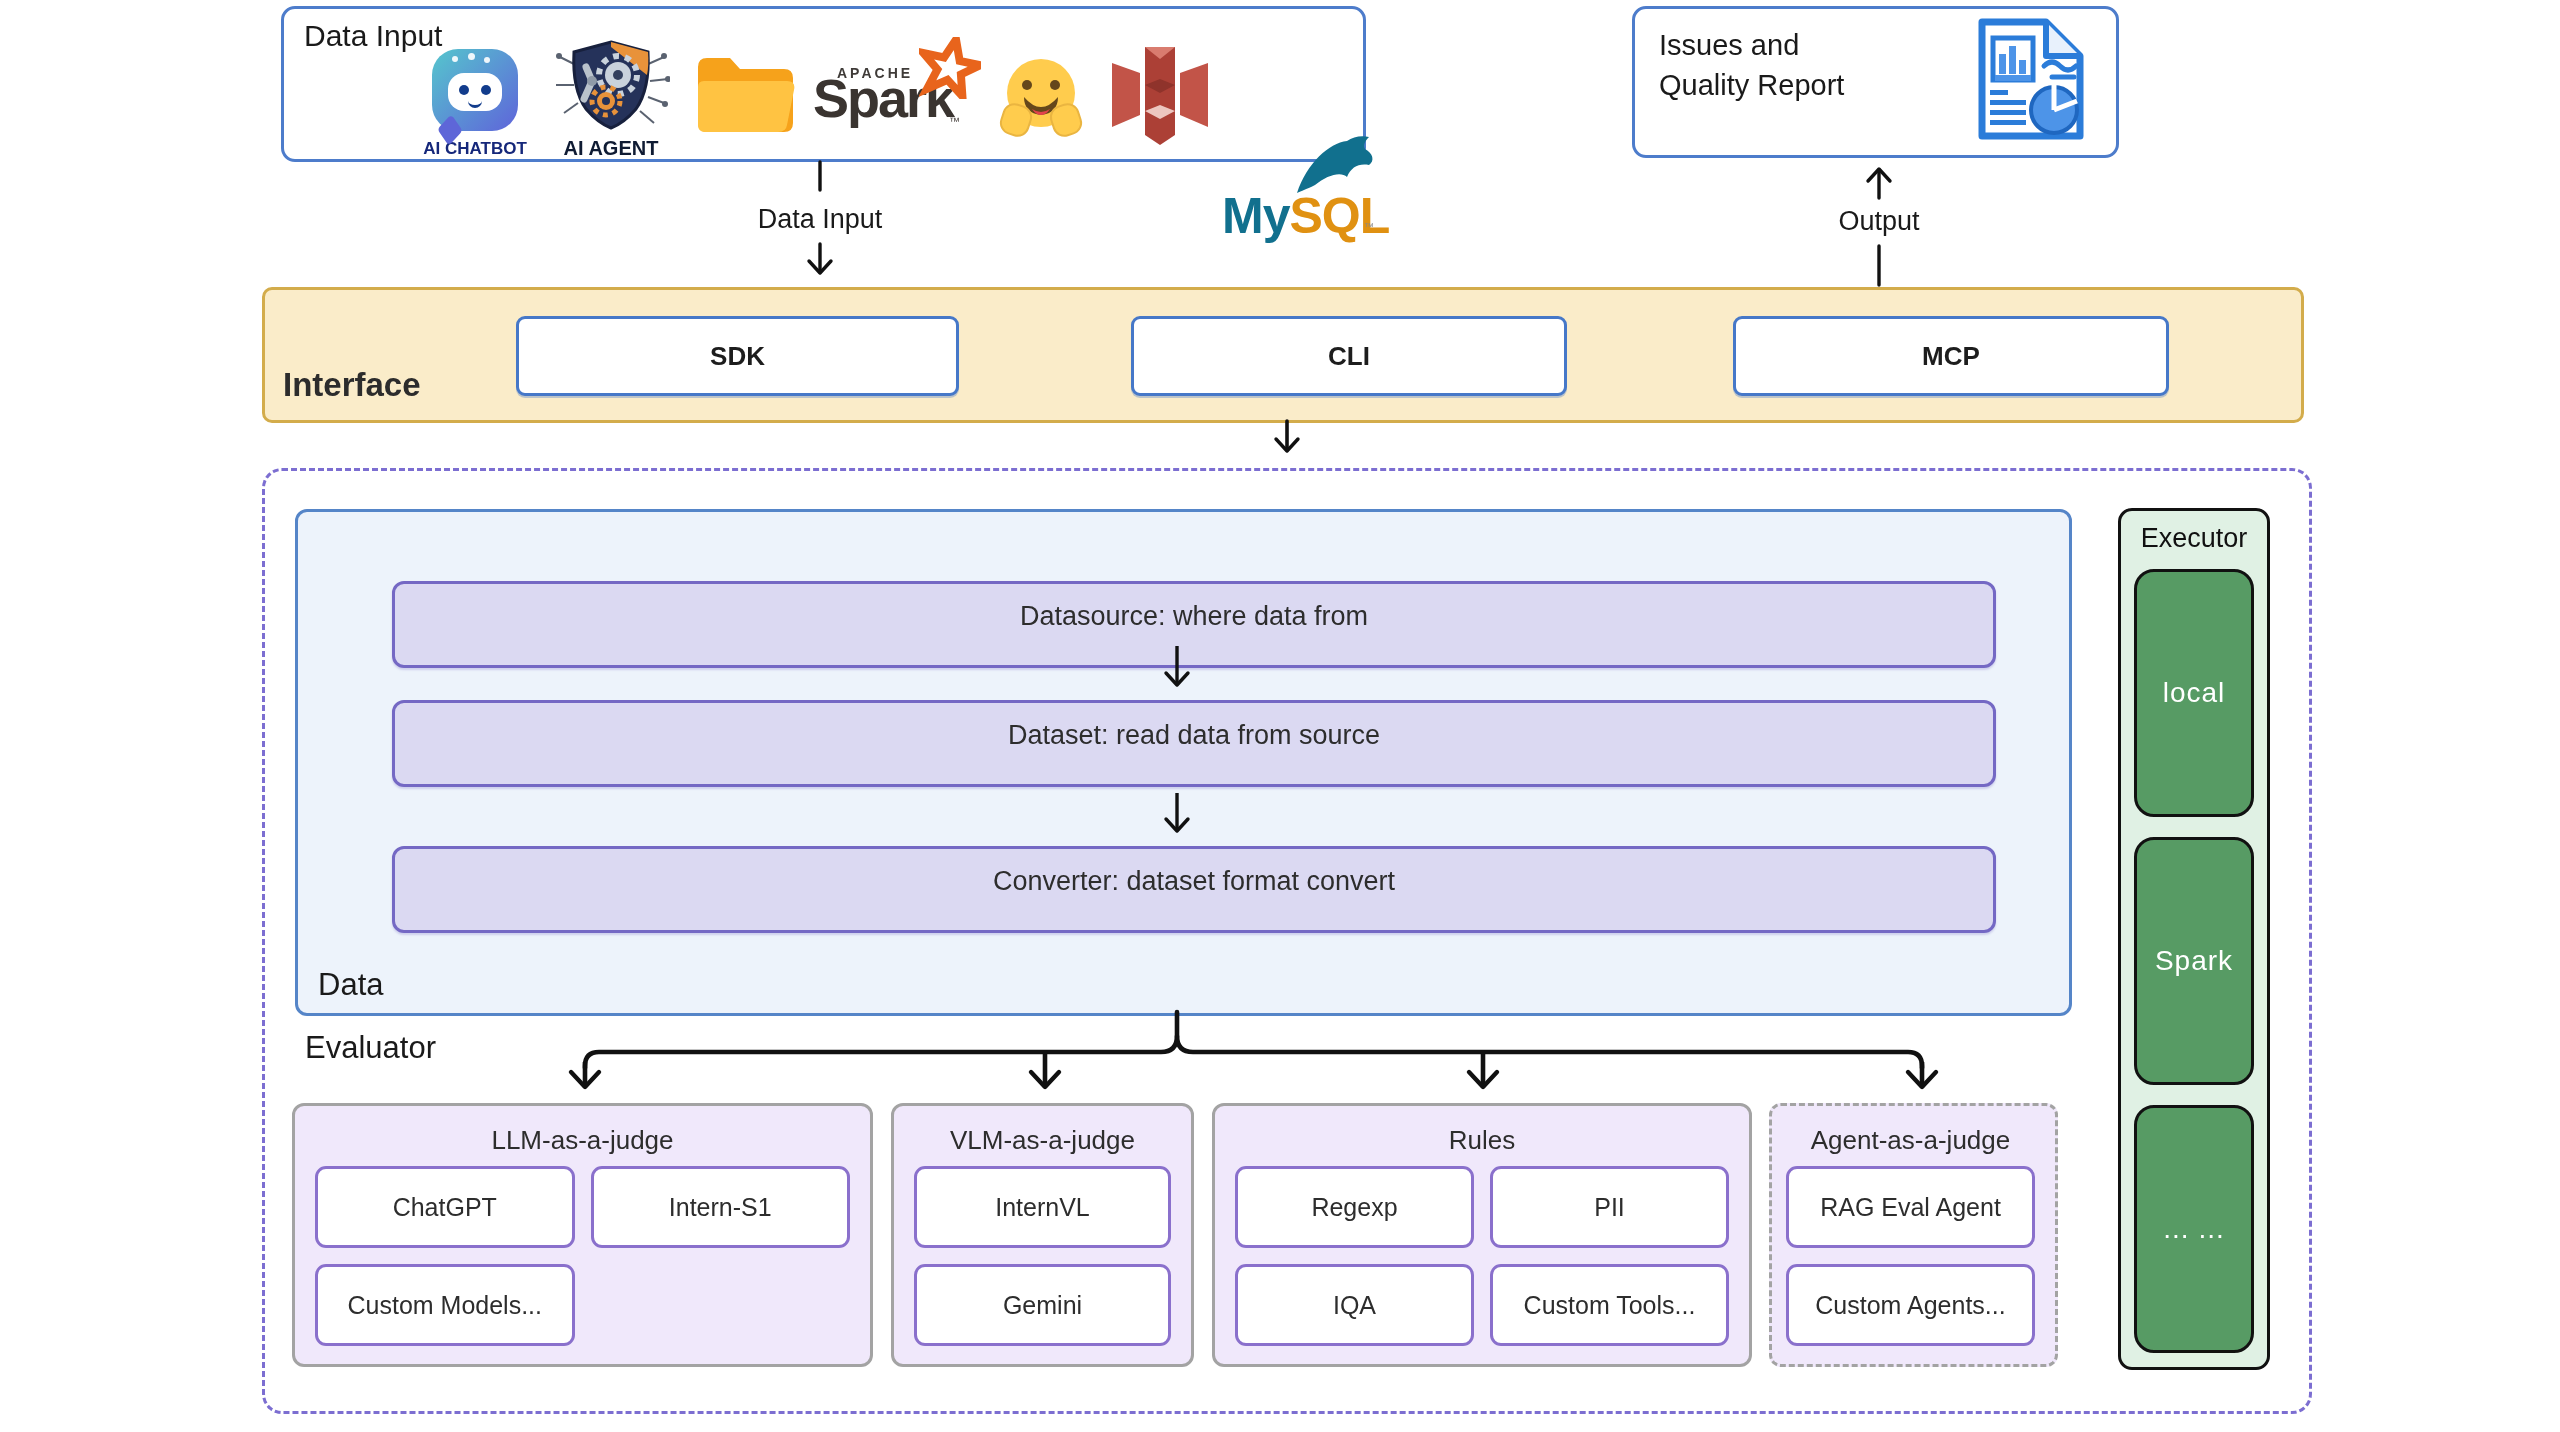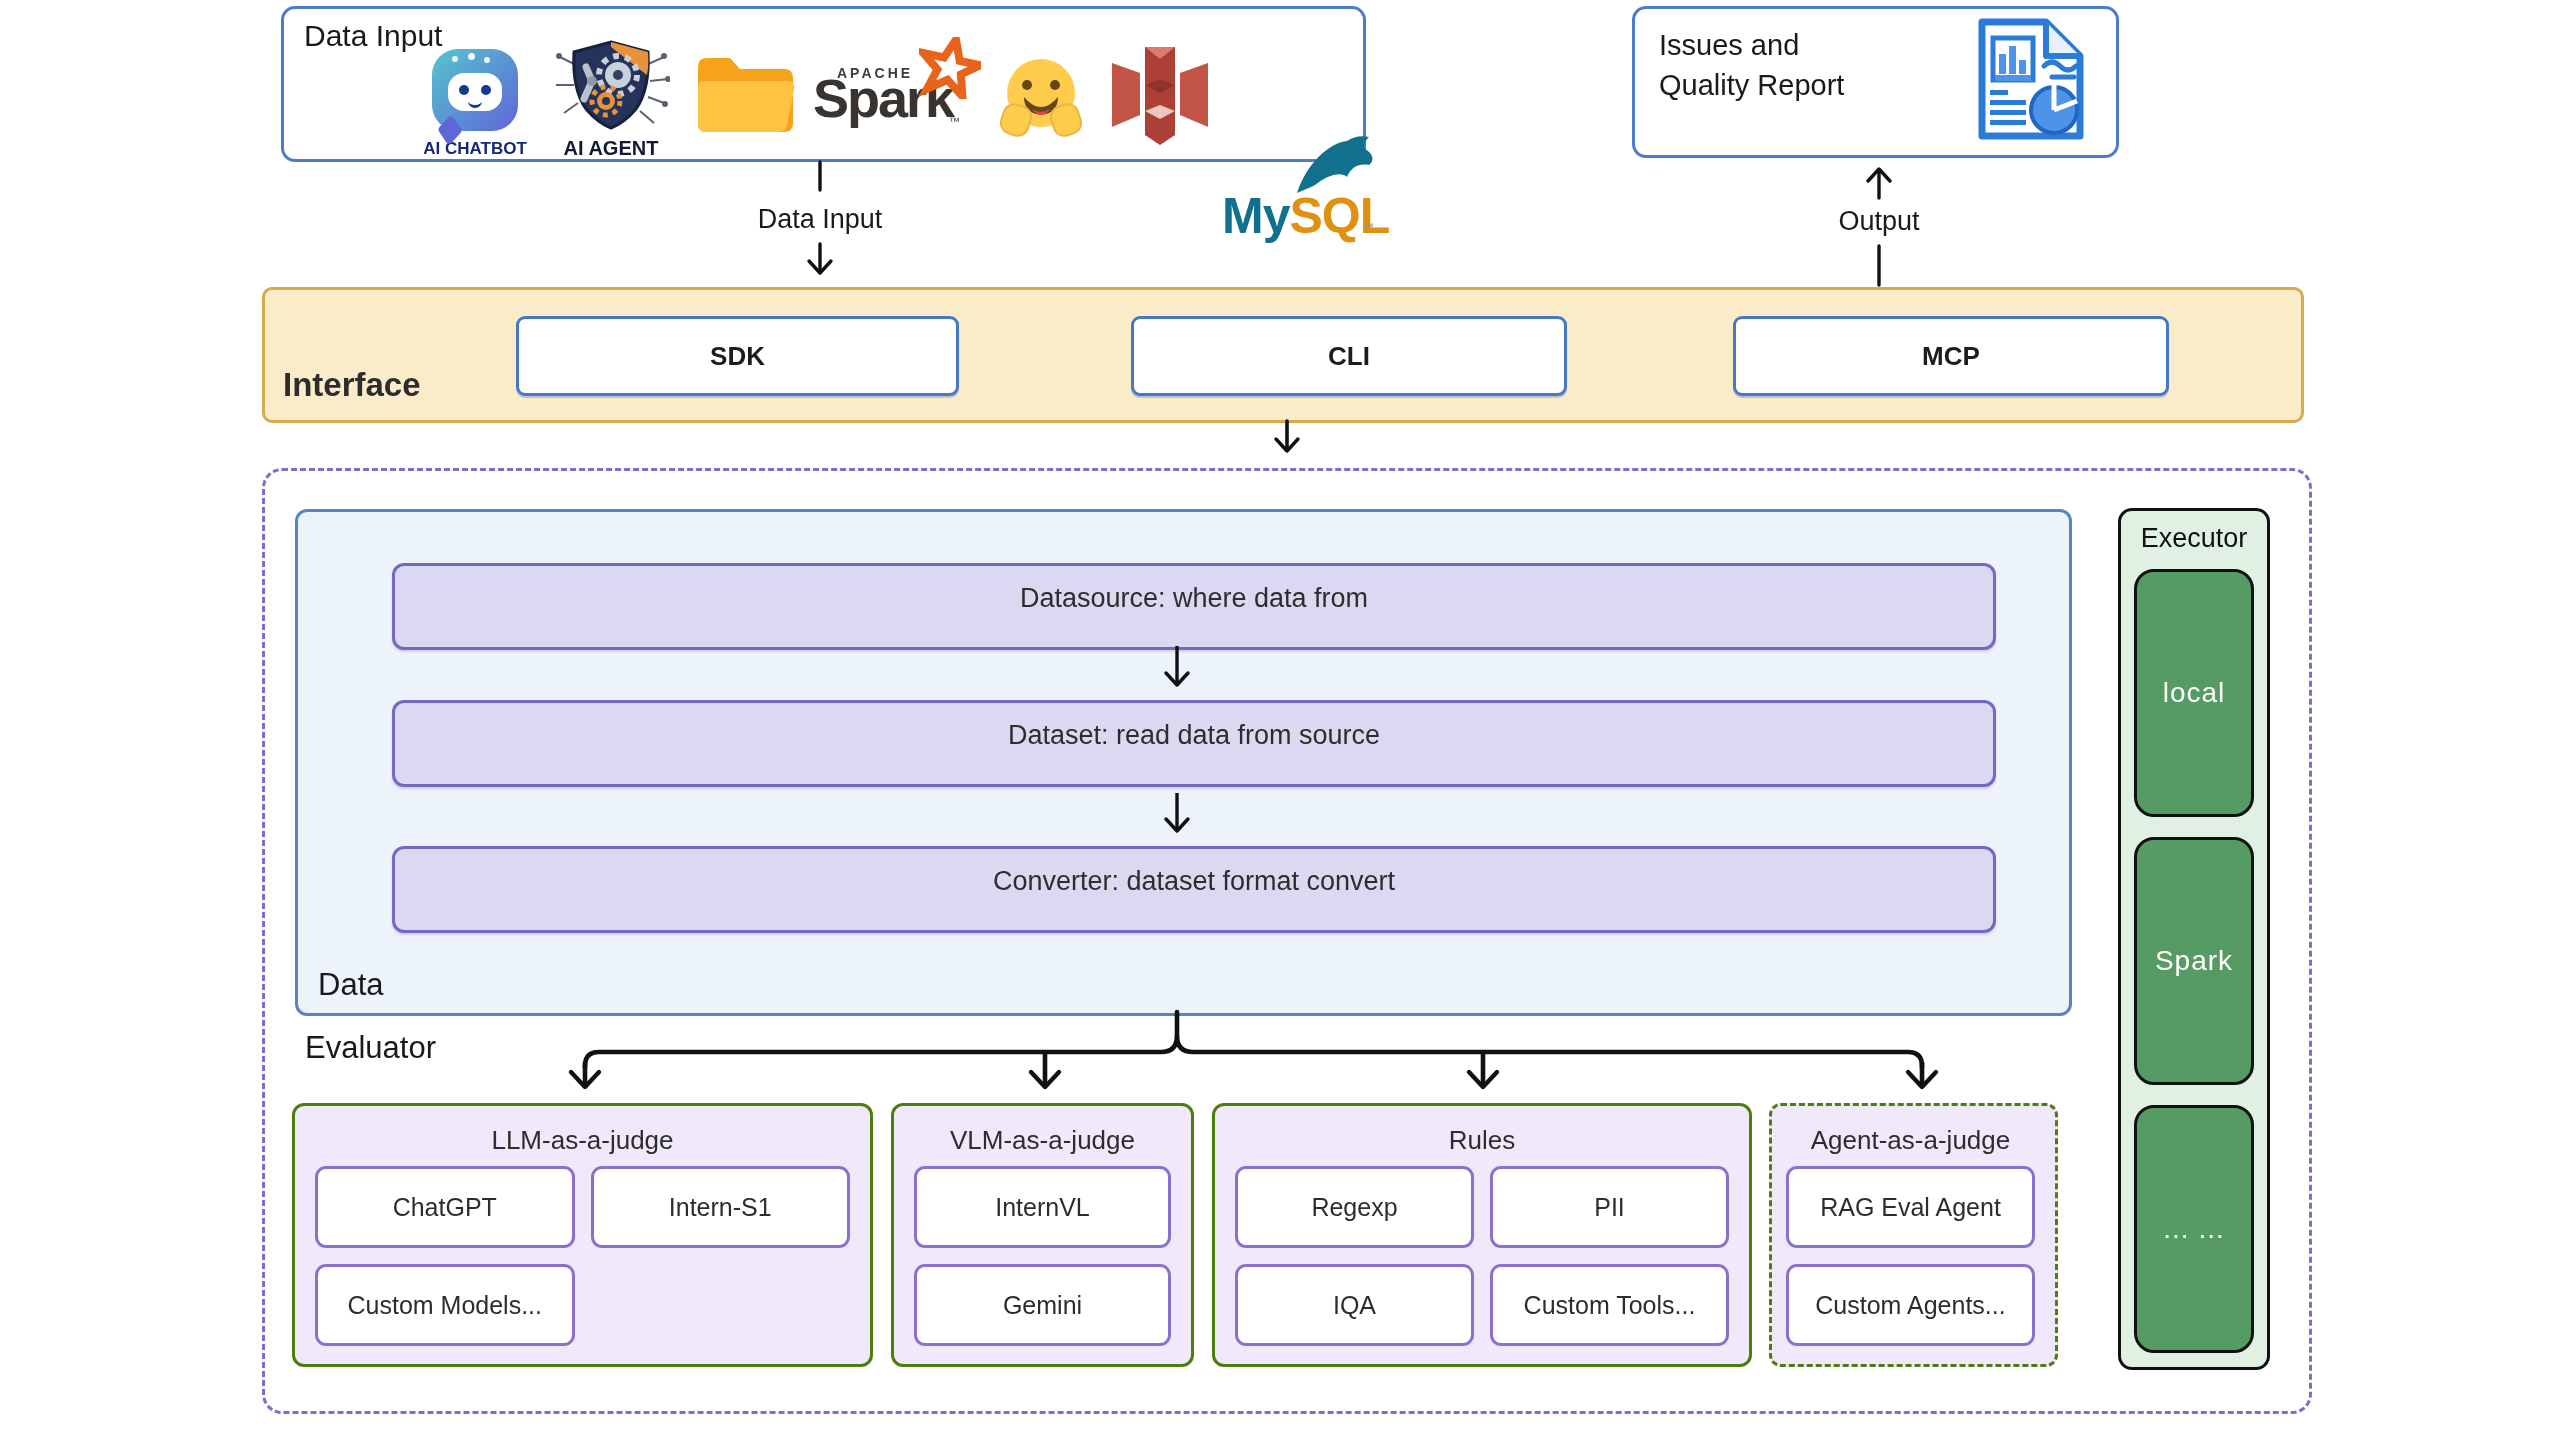--- a/index.html
+++ b/index.html
@@ -72,27 +72,27 @@
   #data-panel { position:absolute; left:295px; top:509px; width:1771px; height:501px;
     background:#edf3fb; border:3px solid #5585c8; border-radius:12px; }
   #data-title { position:absolute; left:20px; bottom:10px; font-size:31px; color:#1a1a1a; }
 
   .stage-bar { position:absolute; left:392px; width:1604px; height:87px;
     background:#dbd9f2; border:3px solid #7468c4; border-radius:12px;
     display:flex; justify-content:center; align-items:flex-start;
     padding-top:0; box-sizing:border-box; font-size:27px; color:#2d2d2d;
     box-shadow:0 2px 2px rgba(116,104,196,.25); }
   .stage-bar span { margin-top:17px; }
-  #stage-1 { top:563px; } #stage-2 { top:700px; } #stage-3 { top:846px; }
+  #stage-1 { top:581px; } #stage-2 { top:700px; } #stage-3 { top:846px; }
 
   #evaluator-title { position:absolute; left:305px; top:1030px; font-size:31px; color:#1a1a1a; }
 
   
   .judge { position:absolute; top:1103px; height:264px; box-sizing:border-box;
-    background:#f0e8fb; border:3px solid #4d7c0f; border-radius:12px;
+    background:#f0e8fb; border:3px solid #a3a3a3; border-radius:12px;
     display:flex; flex-direction:column; padding:14px 20px 18px; }
   .judge.dashed { border-style:dashed; }
   .judge-title { text-align:center; font-size:26px; color:#2d2d2d; height:40px; line-height:40px; }
   .judge-grid { display:grid; gap:16px; flex:1; margin-top:6px; }
   .cols-2 { grid-template-columns:1fr 1fr; }
   .cols-1 { grid-template-columns:1fr; }
   .jbtn { background:#ffffff; border:3px solid #8a70cc; border-radius:11px;
     display:flex; align-items:center; justify-content:center; font-size:25px; color:#2d2d2d; }
   #judge-llm   { left:292px;  width:581px; }
   #judge-vlm   { left:891px;  width:303px; }

